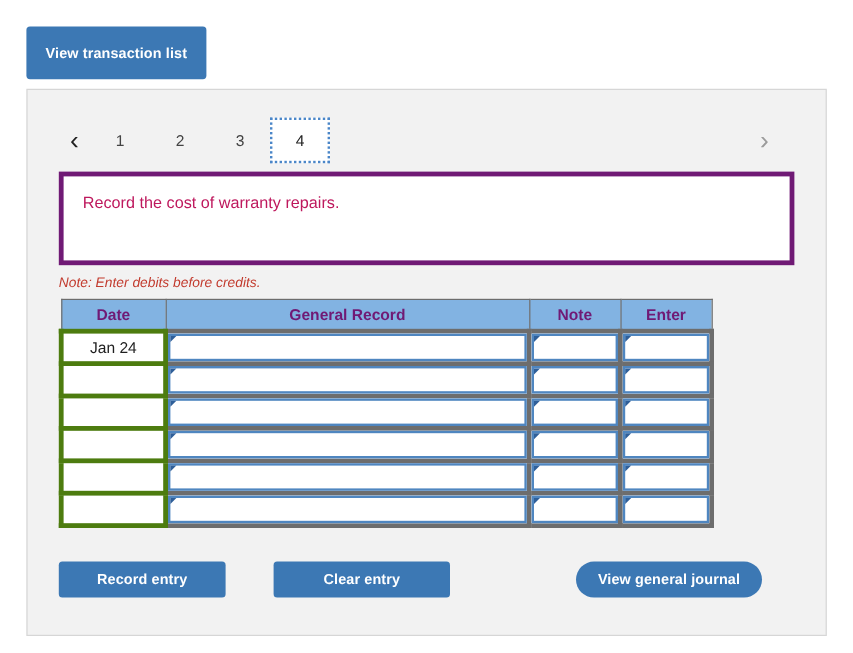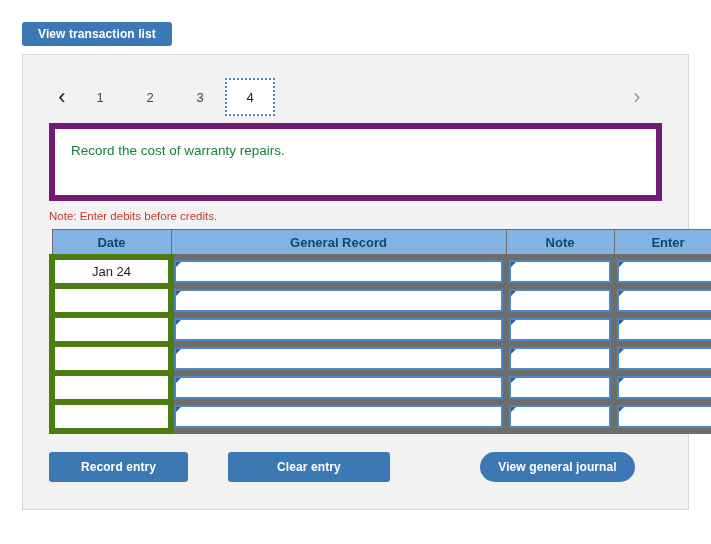--- a/index.html
+++ b/index.html
@@ -28,21 +28,21 @@
     color: #ffffff;
     font-weight: bold;
     font-size: 12px;
     border: none;
     border-radius: 3px;
     cursor: pointer;
     font-family: "Liberation Sans", sans-serif;
     letter-spacing: 0.1px;
   }
   .btn-top {
-    height: 24px;
+    height: 44px;
     padding: 0 16px;
   }
 
   
   .panel {
     position: relative;
     margin: 8px 22px 0 22px;
     background: #f2f2f2;
     border: 1px solid #d6d6d6;
     height: 456px;
@@ -93,58 +93,59 @@
   }
   .tab.active {
     background: #ffffff;
     border: 2px dotted #4a86c8;
     color: #222222;
   }
 
   
   .desc-box {
     background: #ffffff;
-    border: 6px solid #701a75;
+    border: 4px solid #701a75;
     height: 78px;
     box-sizing: border-box;
     padding: 14px 16px;
     font-size: 13.5px;
-    color: #15803d;
+    color: #be185d;
     margin-bottom: 9px;
   }
 
   .note {
     color: #c23b2e;
     font-size: 11.5px;
     margin: 0 0 7px 0;
+    font-style: italic;
   }
 
   
   .jtable {
     border-collapse: collapse;
     table-layout: fixed;
     width: 540px;
   }
   .jtable th {
     background: #82b3e2;
     border: 1px solid #6d6d6d;
     font-size: 13px;
     font-weight: bold;
-    color: #0c4a6e;
+    color: #701a75;
     height: 20px;
-    padding: 2px 16px;
+    padding: 2px 0;
     text-align: center;
   }
   .col-date   { width: 86px; }
   .col-gj     { width: 302px; }
   .col-debit  { width: 75px; }
   .col-credit { width: 75px; }
 
   .jtable td {
-    border: 6px solid #4d7c0f;
+    border: 4px solid #4d7c0f;
     padding: 0;
     height: 23px;
     background: #ffffff;
   }
   .date-cell {
     text-align: center;
     font-size: 13px;
     color: #1f1f1f;
     vertical-align: middle;
   }
@@ -168,30 +169,30 @@
     height: 0;
     border-top: 5px solid #2f5f99;
     border-right: 5px solid transparent;
   }
   td.inputcell { background: #ffffff; border-color: #6d6d6d; }
 
   
   .btn-row {
     display: flex;
     align-items: center;
-    margin-top: 18px;
+    margin-top: 28px;
     position: relative;
   }
   .btn-bottom {
     height: 30px;
     padding: 0 14px;
     font-size: 12px;
   }
   .btn-record { width: 139px; }
-  .btn-clear  { width: 162px; margin-left: 40px; }
+  .btn-clear  { width: 147px; margin-left: 40px; }
   .btn-journal{ width: 155px; margin-left: auto; margin-right: 27px; border-radius: 15px; }
 </style>
 </head>
 <body>
 
 <div class="top-bar">
   <button class="btn btn-top">View transaction list</button>
 </div>
 
 <div class="panel">

